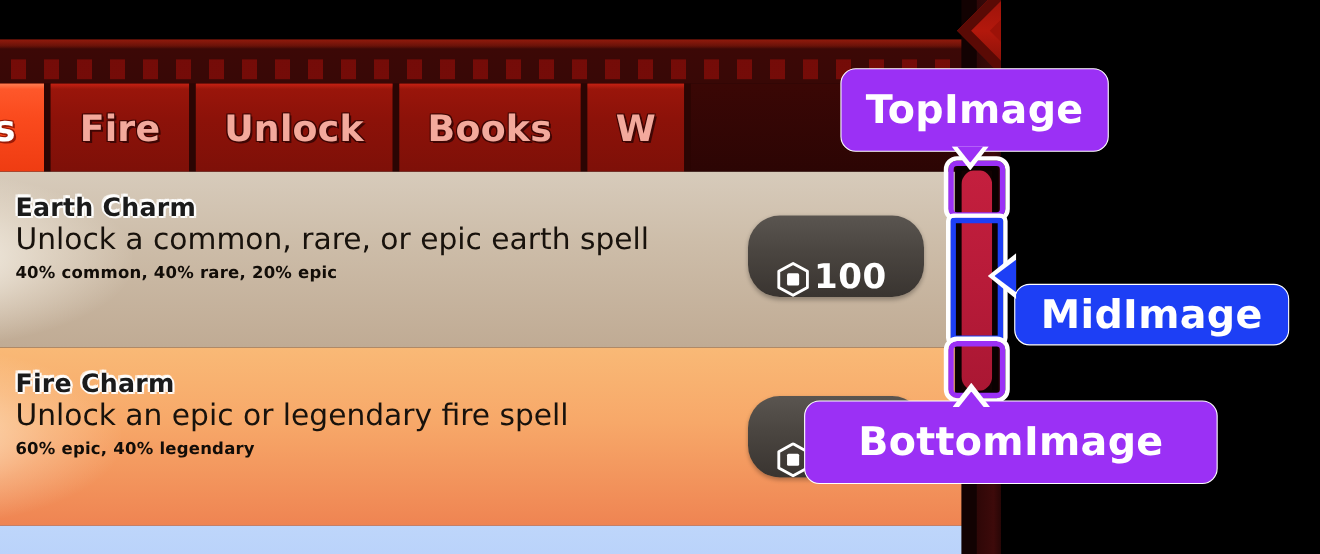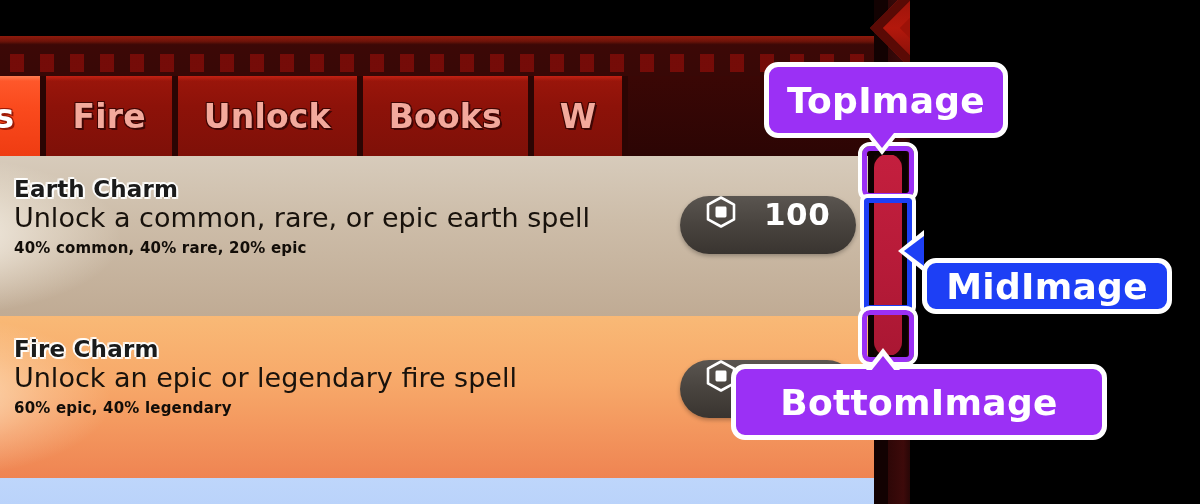--- a/index.html
+++ b/index.html
@@ -130,24 +130,24 @@
     font-size:27px; font-weight:400; color:#18120c; letter-spacing:0px;
   }
   .item-odds{
     margin-top:6px;
     font-size:15px; font-weight:700; color:#120d08; letter-spacing:.2px;
   }
 
   
   .price-pill{
     position:absolute; top:40px; left:700px;
-    height:58px; min-width:160px; padding:0 26px;
+    height:74px; min-width:160px; padding:0 26px;
     border-radius:29px;
     background:linear-gradient(180deg,#5a5550 0%,#4a4540 45%,#393430 100%);
-    display:flex; align-items:flex-start; gap:28px;
+    display:flex; align-items:flex-end; gap:4px;
     box-shadow:0 2px 4px rgba(0,0,0,.28);
   }
   .price-pill.fire{ top:44px; }
   .price-val{ font-size:31px; font-weight:700; color:#fff; letter-spacing:.5px; }
 
   
   .scrollbar{
     position:absolute; left:868px; top:150px; width:40px; height:210px;
   }
   .sb-track{
@@ -170,21 +170,21 @@
     outline:4px solid #ffffff;
   }
   .hl-top{ left:862px; top:146px; width:52px; height:52px; border:5px solid #9b30f5; }
   .hl-mid{ left:864px; top:198px; width:48px; height:112px; border:5px solid #1d3ff5; border-radius:3px; }
   .hl-bot{ left:862px; top:310px; width:52px; height:52px; border:5px solid #9b30f5; }
 
   
   .callout{
     position:absolute;
     border-radius:14px;
-    border:5px solid #ffffff;
+    border:1px solid #ffffff;
     display:flex; align-items:center; justify-content:center;
     color:#ffffff; font-weight:700;
     white-space:nowrap;
     z-index:40;
   }
   .callout .ctxt{ font-size:36px; letter-spacing:.3px; }
   .c-purple{ background:#9b30f5; }
   .c-blue{ background:#1d3ff5; }
 
   .callout-top{ left:764px; top:62px; width:244px; height:76px; }

